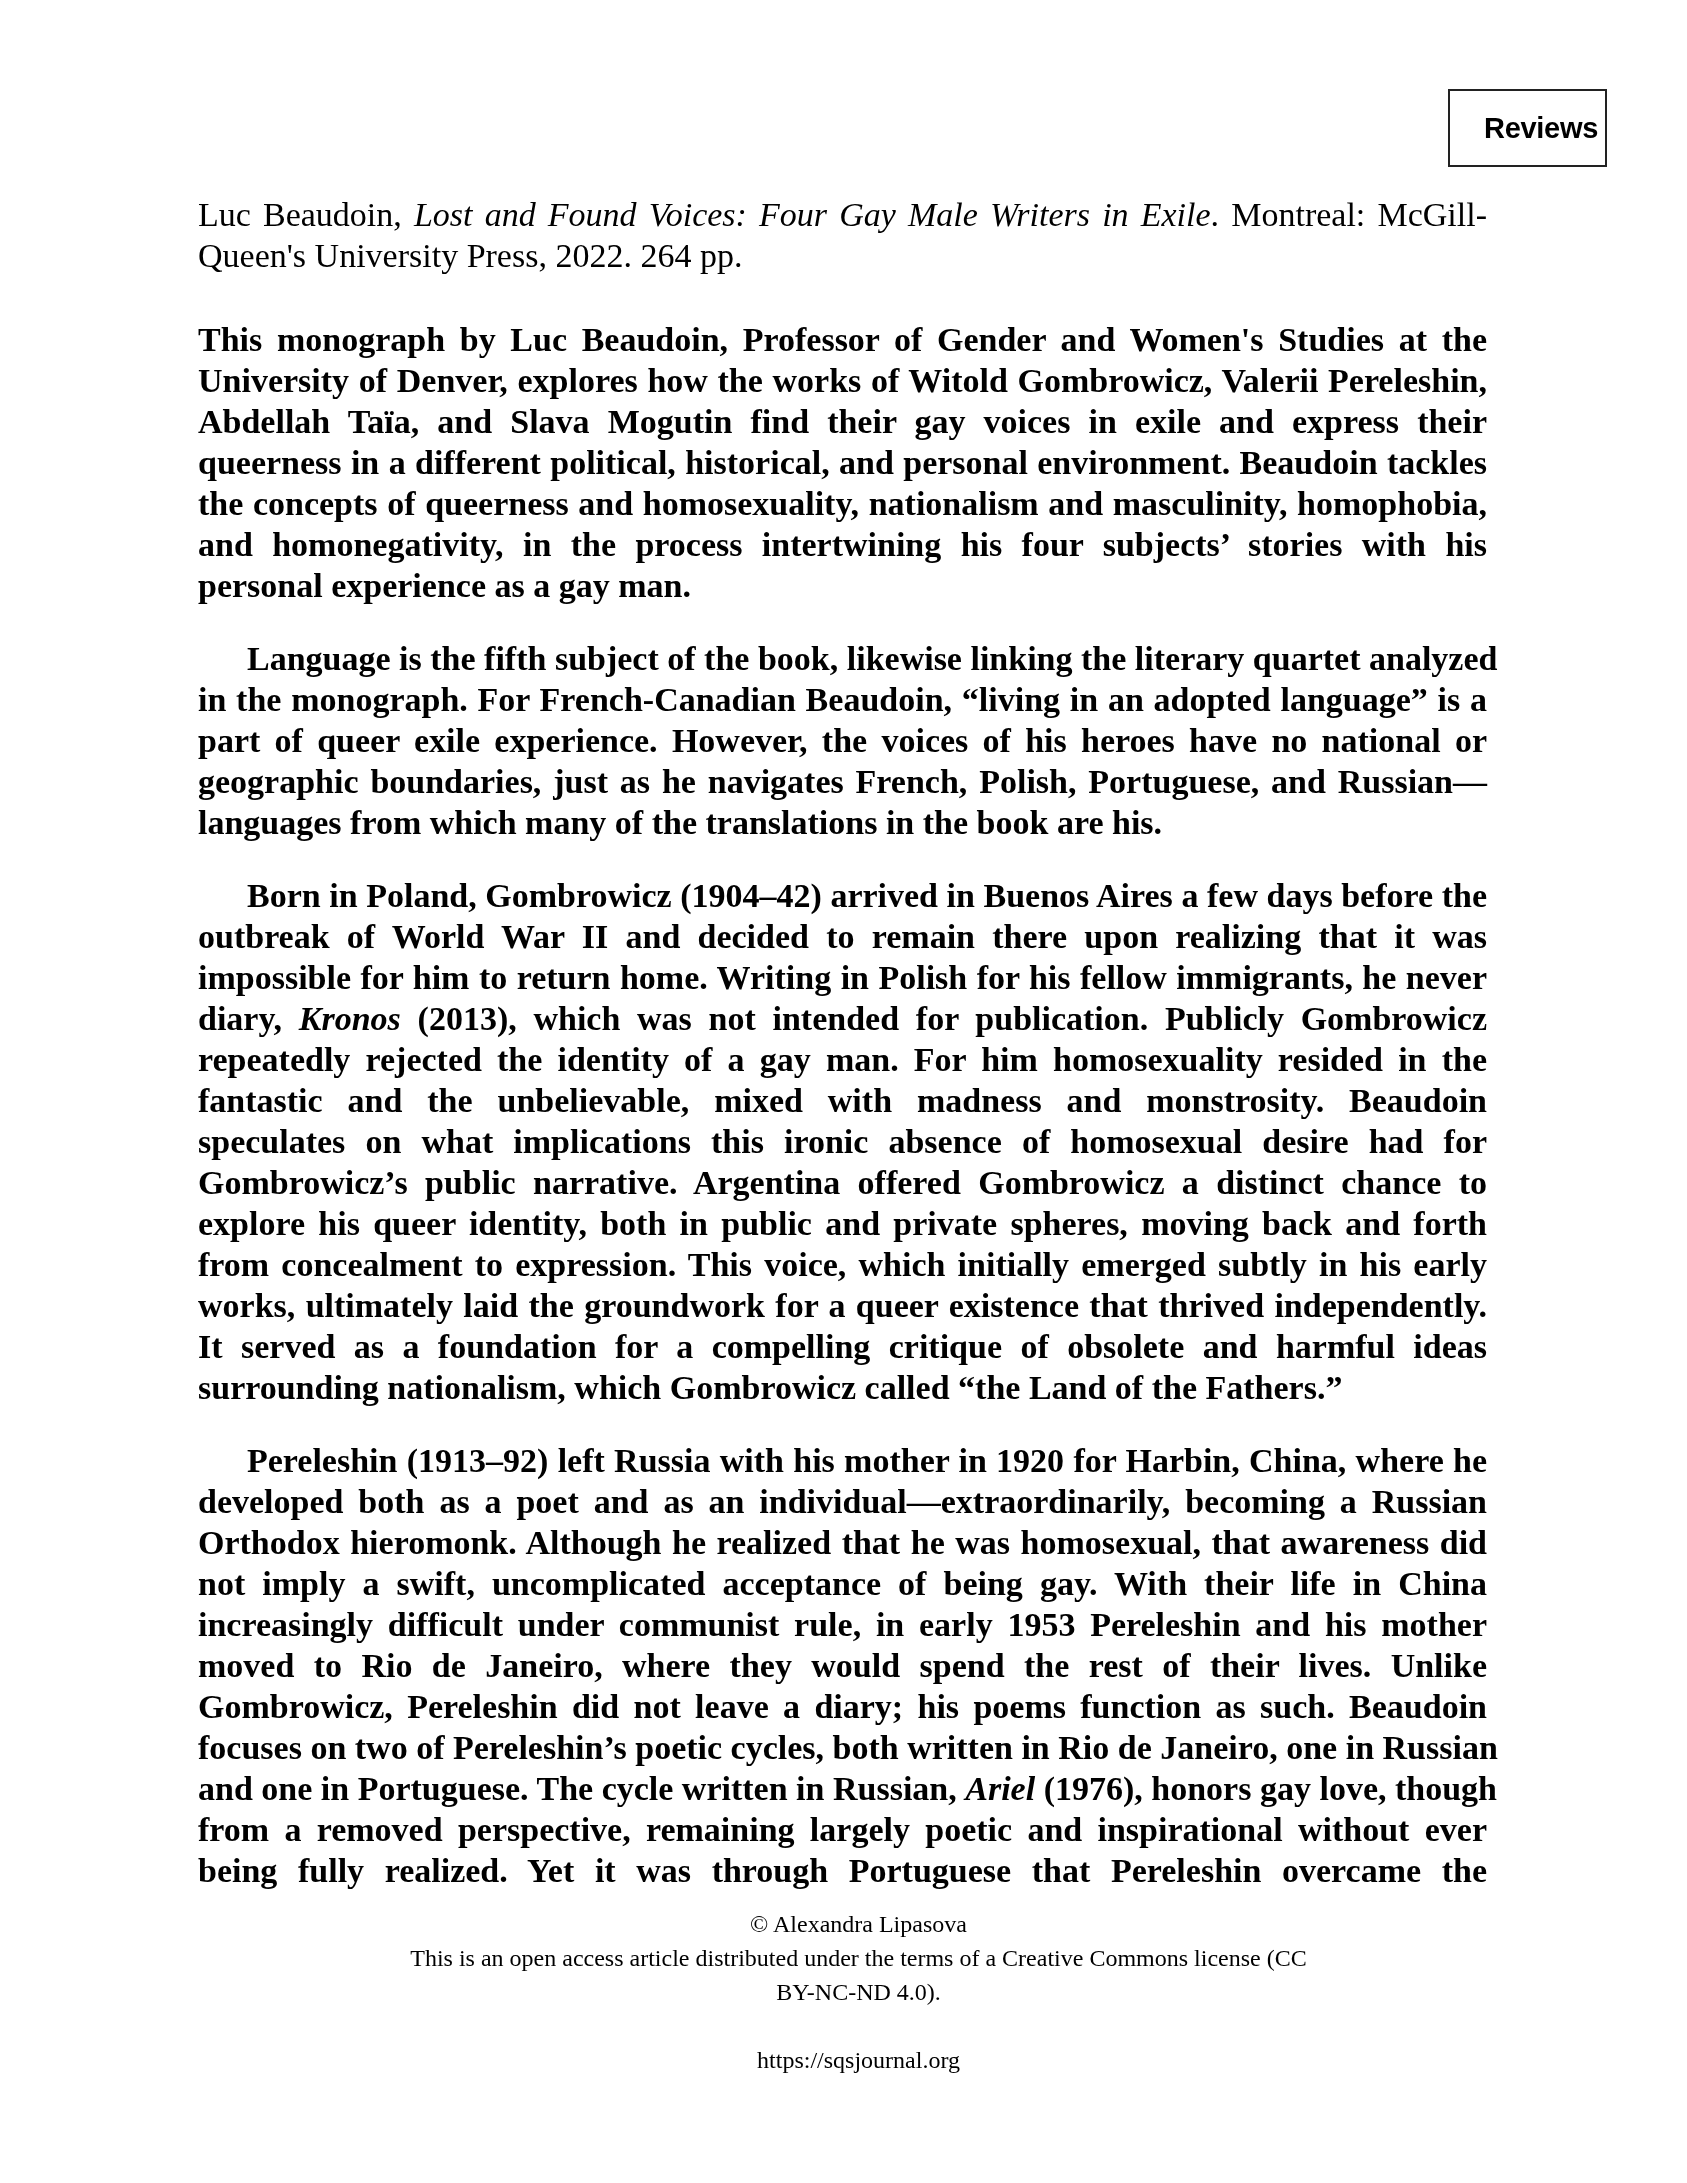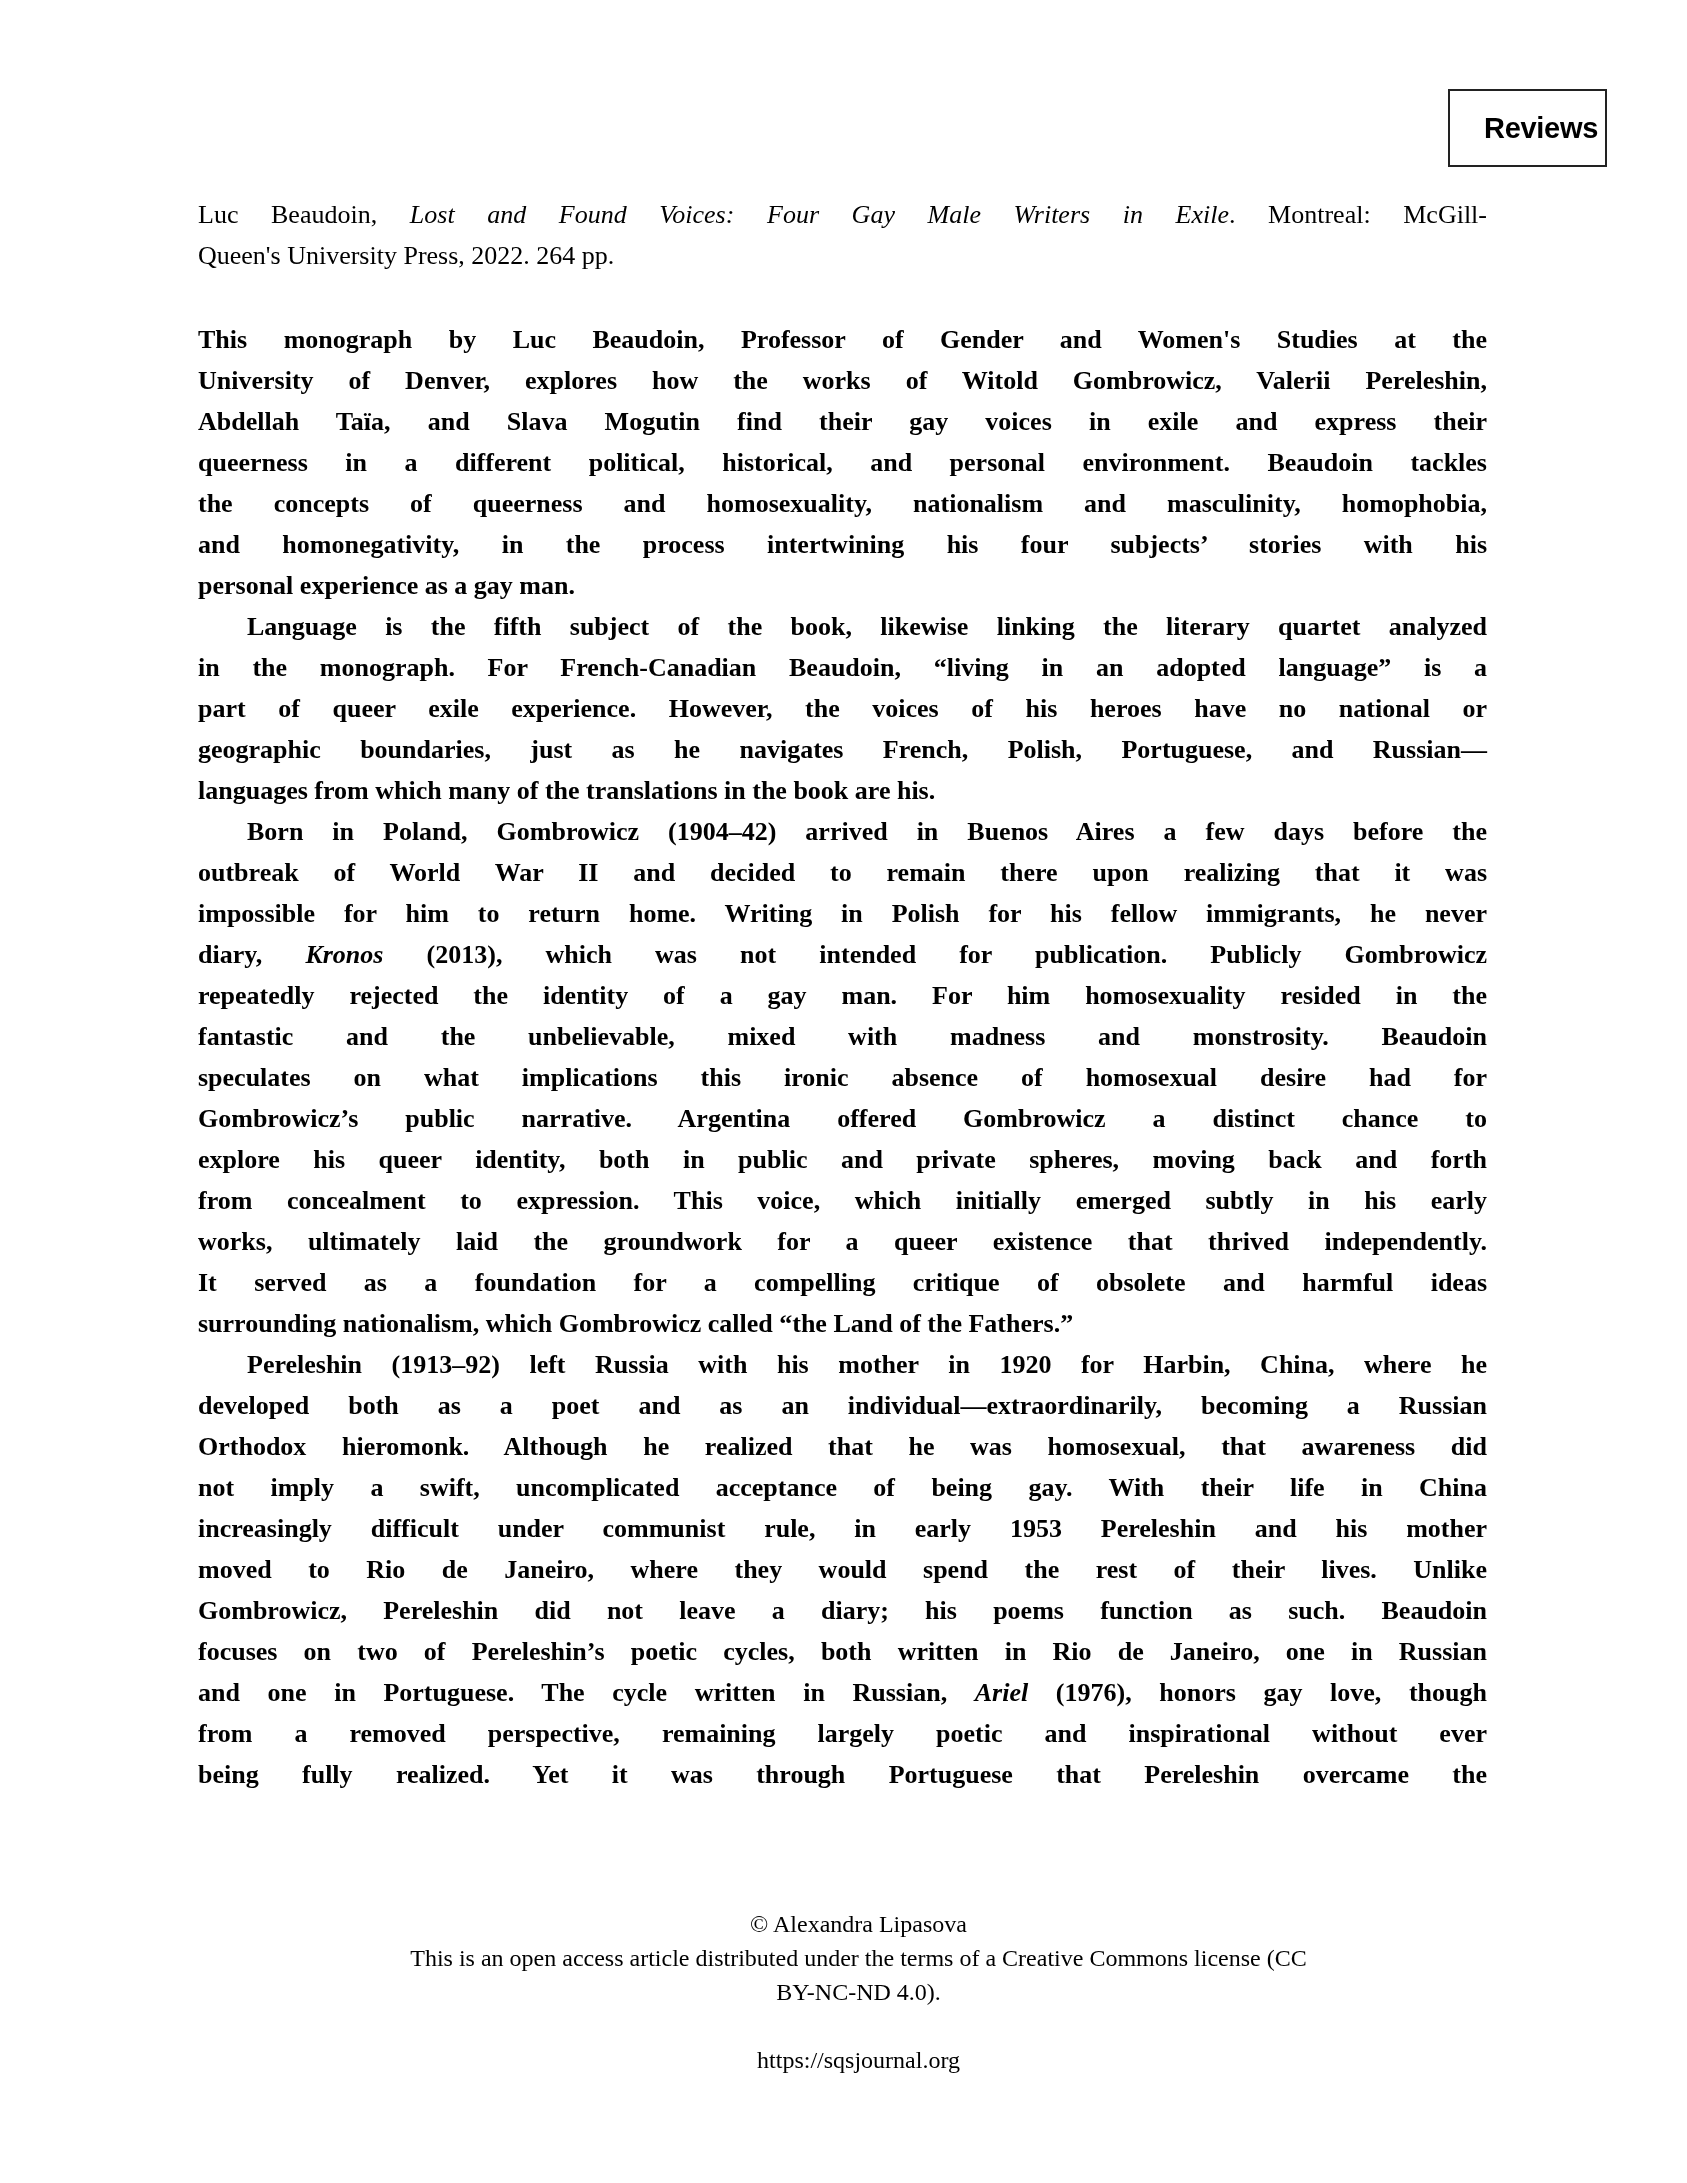--- a/index.html
+++ b/index.html
@@ -29,38 +29,38 @@
     font-family: "Liberation Sans", "DejaVu Sans", sans-serif;
     font-weight: bold;
     font-size: 29px;
     letter-spacing: -0.3px;
     padding-left: 27px;
   }
   .text-block {
     position: absolute;
     left: 198px;
     width: 1289px;
-    font-size: 26px;
+    font-size: 34px;
     line-height: 41px;
   }
   .citation { top: 194px; }
   .body-text { top: 319px; font-weight: bold; }
   .line {
     display: block;
     white-space: nowrap;
     text-align: justify;
     text-align-last: justify;
     height: 41px;
     overflow: visible;
   }
   .line.last {
     text-align: left;
     text-align-last: left;
   }
-  .line.indent { padding-left: 49px; }
+  .line.indent { padding-left: 49px; margin-top: 32px; }
   .line .it { font-style: italic; }
   .footer {
     position: absolute;
     left: 214px;
     width: 1289px;
     text-align: center;
     font-size: 24px;
     line-height: 34px;
   }
   .footer-copy { top: 1907px; }

